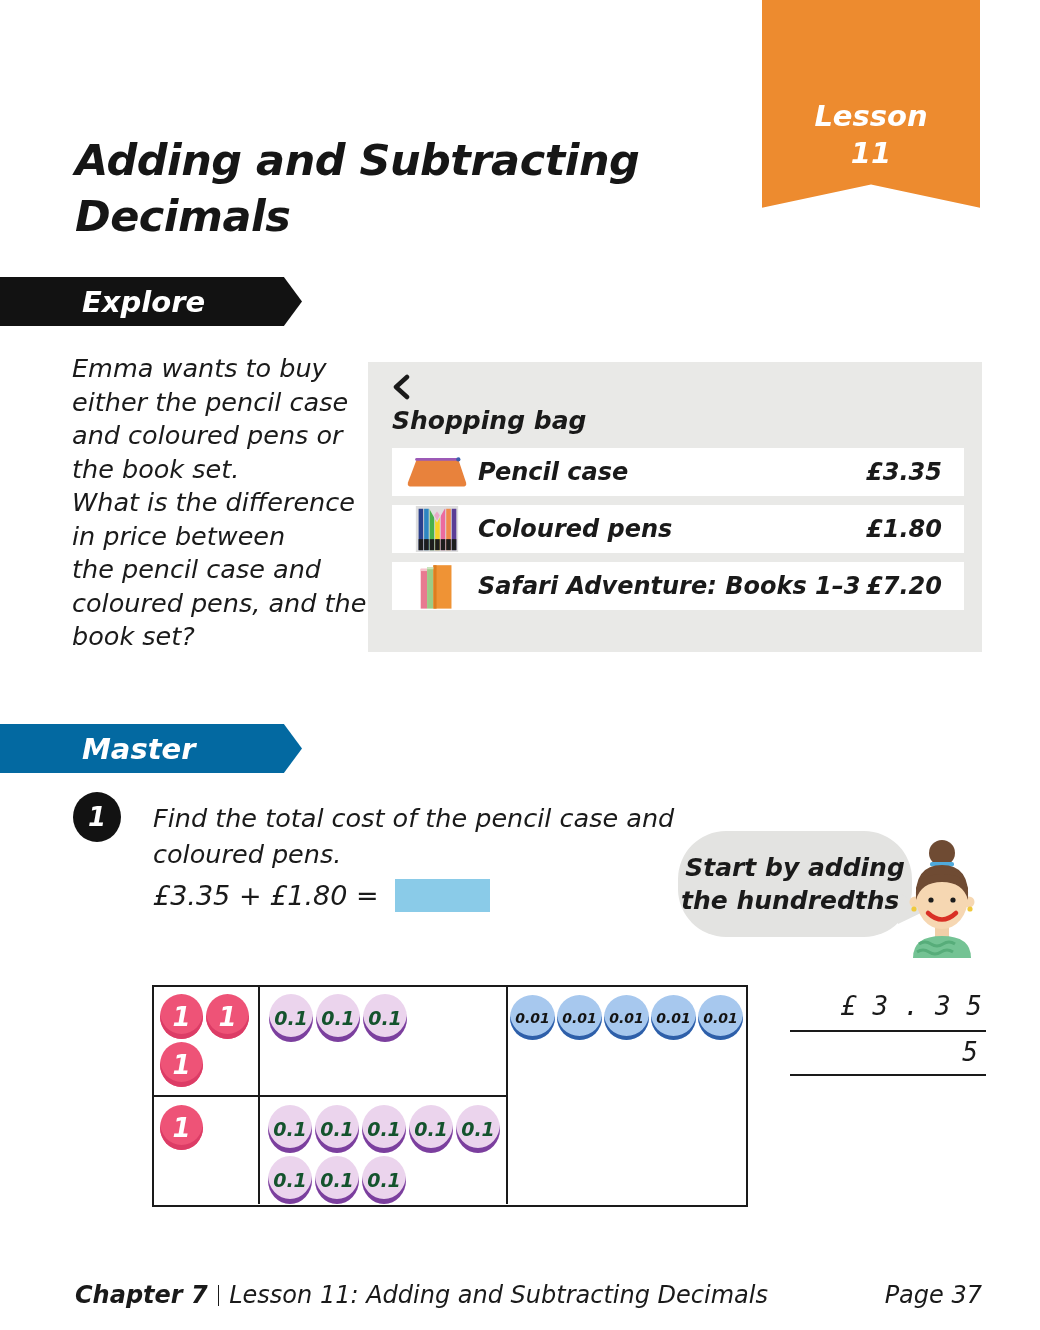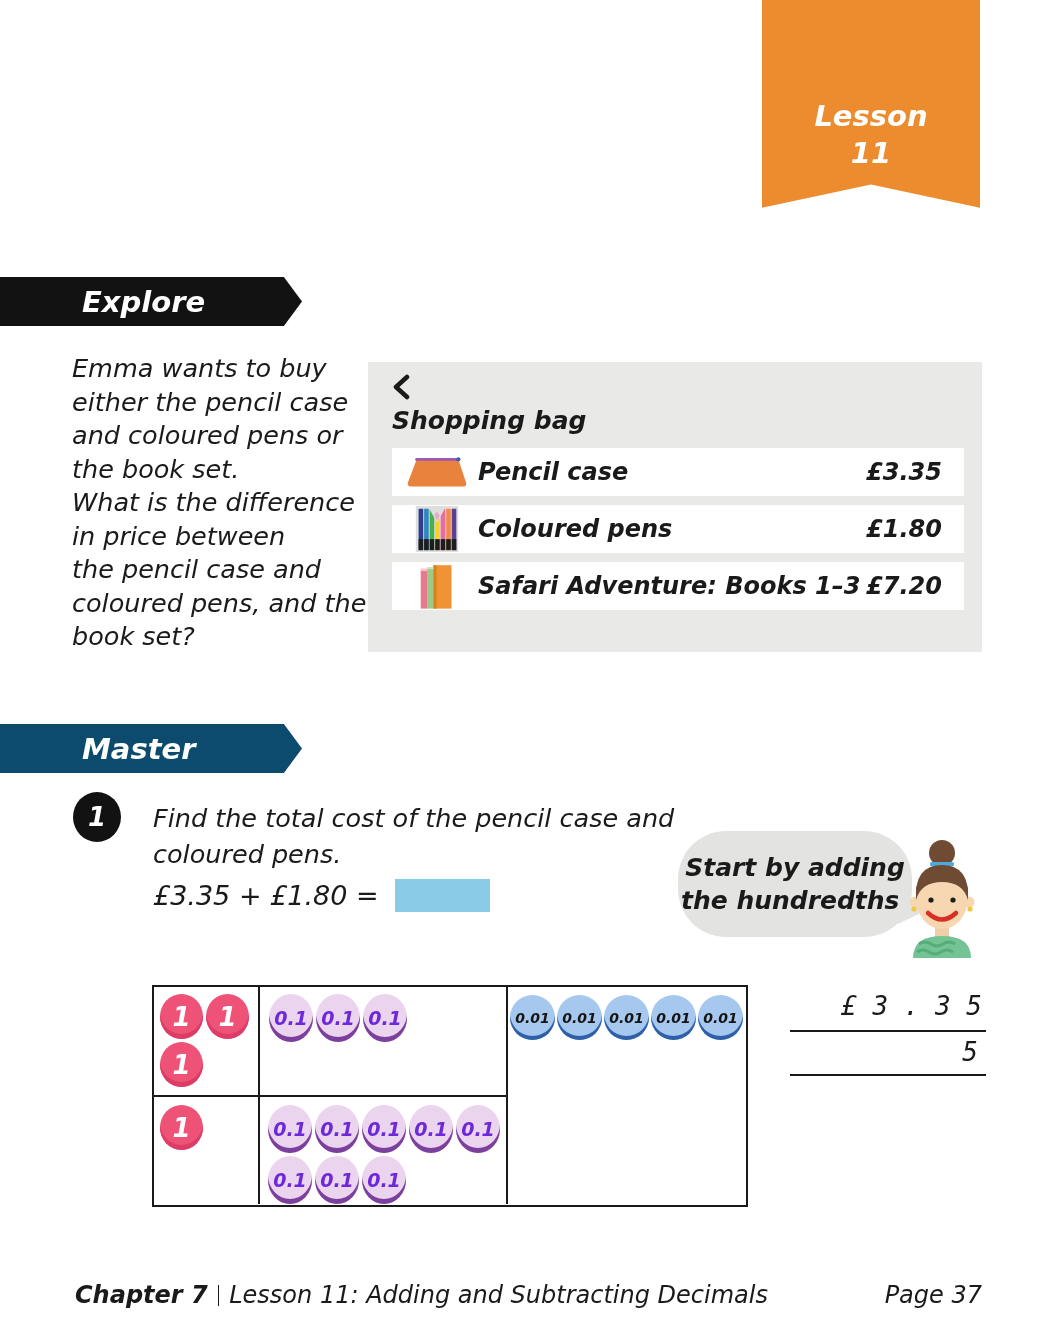--- a/index.html
+++ b/index.html
@@ -16,21 +16,21 @@
   
   .title{position:absolute;left:75px;top:103px;font-size:43px;line-height:56px;font-weight:bold;
          letter-spacing:-0.5px;color:#161616;}
 
   
   .banner{position:absolute;left:0;width:290px;height:49px;
           clip-path:polygon(0 0,94% 0,100% 50%,94% 100%,0 100%);
           display:flex;align-items:center;color:#fff;font-size:29px;font-weight:bold;padding-left:12px;}
   .banner span{margin-left:70px;}
   .banner.explore{top:277px;background:#121212;}
-  .banner.master{top:724px;background:#0c4a6e;}
+  .banner.master{top:724px;background:#0369a1;}
 
   
   .problem{position:absolute;left:72px;top:352px;width:310px;font-size:25.5px;line-height:33.5px;}
 
   
   .panel{position:absolute;left:368px;top:362px;width:614px;height:290px;background:#E9E9E7;}
   .back{position:absolute;left:24px;top:12px;width:18px;height:26px;}
   .panel h2{position:absolute;left:24px;top:44px;margin:0;font-size:25px;font-weight:bold;}
   .rows{position:absolute;left:24px;top:86px;width:572px;}
   .row{display:flex;align-items:center;background:#fff;height:48px;margin-bottom:9px;padding:0 22px 0 10px;}
@@ -58,21 +58,21 @@
   .pvc{position:absolute;box-sizing:border-box;display:flex;flex-wrap:wrap;align-content:flex-start;}
   .r1c1{left:0;top:0;width:106px;height:110px;border-right:2px solid #1a1a1a;border-bottom:2px solid #1a1a1a;
         padding:7px 0 0 6px;gap:3px;}
   .r1c2{left:106px;top:0;width:248px;height:110px;border-right:2px solid #1a1a1a;border-bottom:2px solid #1a1a1a;
         padding:7px 0 0 9px;gap:3px;}
   .c3  {left:354px;top:0;width:237px;height:245px;padding:8px 0 0 2px;gap:2px;}
   .r2c1{left:0;top:110px;width:106px;height:107px;border-right:2px solid #1a1a1a;padding:8px 0 0 6px;gap:3px;}
   .r2c2{left:106px;top:110px;width:248px;height:107px;border-right:2px solid #1a1a1a;padding:8px 0 0 8px;gap:3px;}
   .counter{border-radius:50%;display:flex;align-items:center;justify-content:center;font-weight:bold;flex:0 0 auto;}
   .c-one{width:43px;height:45px;background:#EE5377;box-shadow:inset 0 -5px 0 #DC3C66;color:#fff;font-size:26px;}
-  .c-tenth{width:44px;height:48px;background:#EBD4ED;box-shadow:inset 0 -5px 0 #7B3F9E;color:#6d28d9;font-size:19px;}
+  .c-tenth{width:44px;height:48px;background:#EBD4ED;box-shadow:inset 0 -5px 0 #7B3F9E;color:#14532d;font-size:19px;}
   .c-hund{width:45px;height:45px;background:#A7C8EE;box-shadow:inset 0 -4px 0 #2E5FA9;color:#141414;font-size:14px;}
 
   
   .colsum{position:absolute;left:790px;top:986px;width:196px;font-family:"DejaVu Sans Mono","Liberation Mono",monospace;
           font-size:26px;text-align:right;}
   .colsum .ln{line-height:40px;padding-right:4px;white-space:pre;}
   .colsum .rule{border-top:2.5px solid #1a1a1a;margin:4px 0 2px 0;}
   .colsum .res{line-height:36px;padding-right:8px;}
 
   
@@ -86,20 +86,22 @@
 
 <div class="page">
 
   <div class="ribbon">
     <div class="rtxt">
       <div>Lesson</div>
       <div>11</div>
     </div>
   </div>
 
+  <h1 class="title preline">Adding and Subtracting
+Decimals</h1>
 
   <div class="banner explore">
     <span>Explore</span>
   </div>
 
   <div class="problem preline">Emma wants to buy
 either the pencil case
 and coloured pens or
 the book set.
 What is the difference

